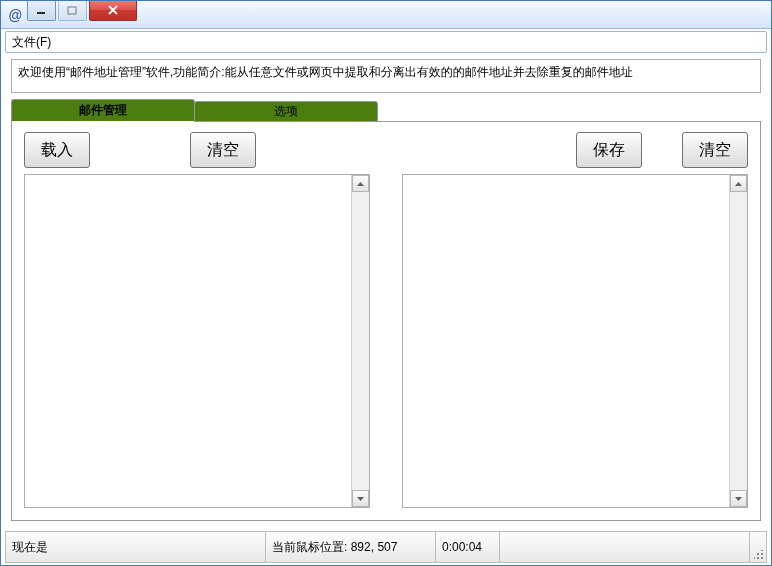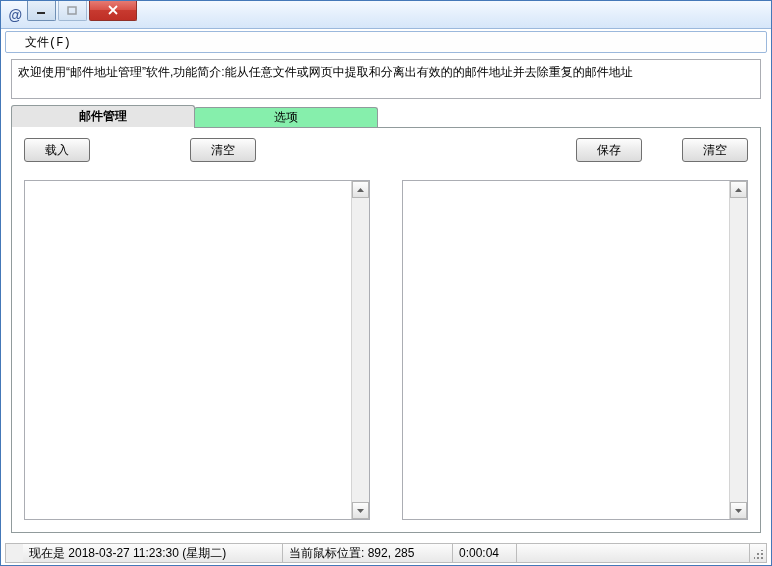--- a/index.html
+++ b/index.html
@@ -75,68 +75,67 @@
   }
   .win-btn svg { pointer-events: none; }
   
   .menu-bar {
     height: 22px;
     border: 1px solid #9bb8dc;
     margin: 2px 4px 0 4px;
     background: #fefefe;
     display: flex;
     align-items: center;
-    padding-left: 13px;
+    padding-left: 0;
     box-sizing: border-box;
     border-radius: 2px;
-    font-family: Liberation Mono, monospace;
   }
   .menu-item {
     padding: 2px 6px;
     font-size: 12px;
     cursor: default;
   }
   
   .desc-box {
     margin: 6px 10px 4px 10px;
     border: 1px solid #abadb3;
     background: #fff;
-    height: 40px;
+    height: 34px;
     padding: 4px 6px;
     font-size: 12px;
     line-height: 16px;
     box-sizing: border-box;
     overflow: hidden;
   }
   
   .tab-row {
     display: flex;
     align-items: flex-end;
     margin: 2px 10px 0 10px;
     height: 22px;
   }
   .tab {
     min-width: 184px;
     height: 20px;
     border: 1px solid #919b9c;
     border-bottom: none;
     border-top-left-radius: 3px;
     border-top-right-radius: 3px;
-    background: #86efac;
+    background: #4d7c0f;
     display: flex;
     align-items: center;
     justify-content: center;
     font-size: 12px;
     box-sizing: border-box;
     margin-right: -1px;
     position: relative;
     cursor: default;
   }
   .tab.active {
-    background: #e5e5e5;
+    background: #4d7c0f;
     height: 22px;
     z-index: 2;
     font-weight: bold;
   }
   .tab.active::after {
     content: "";
     position: absolute;
     left: 0; right: 0; bottom: -1px;
     height: 1px;
     background: #fff;
@@ -147,25 +146,25 @@
     flex: 1;
     display: flex;
     flex-direction: column;
     padding: 10px 12px 12px 12px;
     box-sizing: border-box;
     position: relative;
     background: #fff;
   }
   .btn {
     width: 66px;
-    height: 24px;
+    height: 36px;
     border: 1px solid #707070;
     border-radius: 3px;
     background: linear-gradient(to bottom, #fdfdfd 0%, #ededed 45%, #dcdcdc 100%);
-    font-size: 12px;
+    font-size: 16px;
     display: flex;
     align-items: center;
     justify-content: center;
     cursor: default;
     box-sizing: border-box;
   }
   .panes {
     display: flex;
     flex: 1;
     margin-top: 10px;
@@ -202,30 +201,29 @@
   .sb-btn {
     height: 17px;
     background: linear-gradient(to bottom, #fdfdfd, #e3e3e3);
     border: 1px solid #b5b5b5;
     box-sizing: border-box;
     display:flex;align-items:center;justify-content:center;
   }
   .sb-track { flex:1; }
   
   .status-bar {
-    height: 20px;
+    height: 32px;
     border-top: 1px solid #9bb8dc;
     background: #f0f0f0;
     display: flex;
     align-items: stretch;
     font-size: 12px;
     box-sizing: border-box;
     margin: 6px 4px 2px 4px;
     border: 1px solid #bcbcbc;
-    padding-left: 17px;
   }
   .status-cell {
     border-right: 1px solid #bcbcbc;
     padding: 2px 6px;
     display: flex;
     align-items: center;
     white-space: nowrap;
     box-sizing: border-box;
     background: linear-gradient(to bottom,#fcfcfc,#e8e8e8);
   }
@@ -343,24 +341,23 @@
             </div>
           </div>
         </div>
       </div>
     </div>
   </div>
 
   <div class="status-bar">
     <div class="status-cell" style="width:260px">
       <span>现在是</span>&nbsp;
-      <span>2018-03-27 11:23:30 (星期二)</span>
     </div>
     <div class="status-cell" style="width:170px">
       <span>当前鼠标位置:</span>&nbsp;
-      <span>892, 285</span>
+      <span>892, 507</span>
     </div>
     <div class="status-cell" style="width:64px">0:00:04</div>
     <div class="status-cell" style="flex:1"></div>
     <div class="grip"></div>
   </div>
 
 </div>
 
 </body></html>

